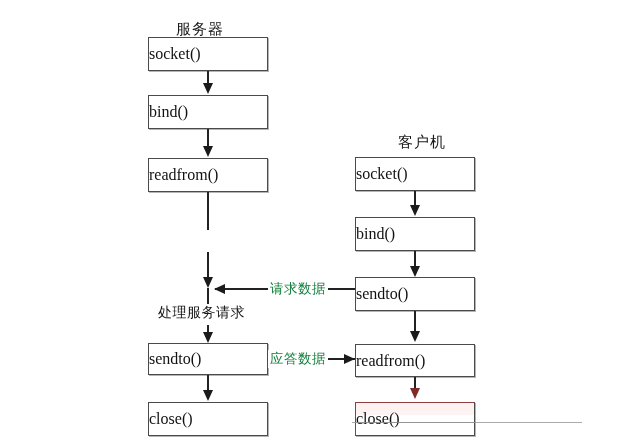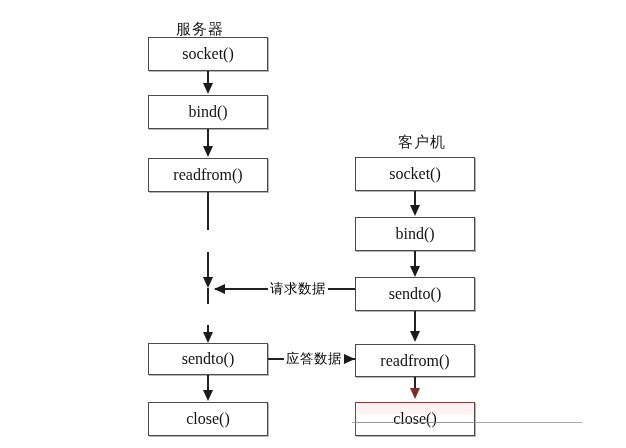--- a/index.html
+++ b/index.html
@@ -23,21 +23,20 @@
     white-space: nowrap;
     letter-spacing: 1px;
   }
   .node {
     position: absolute;
     box-sizing: border-box;
     border: 1.5px solid #4a4a4a;
     background: #ffffff;
     display: flex;
     align-items: center;
-    justify-content: center;
     font-family: "Liberation Serif", "DejaVu Serif", serif;
     font-size: 16px;
     color: #111111;
     box-shadow: 1px 1px 0 rgba(120,120,120,0.55);
   }
   .node.tinted {
     background: linear-gradient(to bottom, #fdf0f0 0%, #fdf4f4 38%, #ffffff 39%, #ffffff 100%);
     border-left-color: #8d3f3f;
     border-top-color: #8d3f3f;
   }
@@ -93,21 +92,21 @@
     font-family: "DejaVu Sans", "Liberation Sans", sans-serif;
     font-size: 14px;
     color: #151515;
     white-space: nowrap;
     letter-spacing: 0.5px;
   }
   .edge-label {
     position: absolute;
     font-family: "DejaVu Sans", "Liberation Sans", sans-serif;
     font-size: 13.5px;
-    color: #000000;
+    color: #15803d;
     white-space: nowrap;
     background: #ffffff;
     padding: 0 2px;
     letter-spacing: 0.5px;
     z-index: 4;
   }
   .watermark {
     position: absolute;
     font-family: "DejaVu Sans", "Liberation Sans", sans-serif;
     font-size: 21px;
@@ -150,20 +149,21 @@
   </div>
 
   <div class="vline" style="left:207px; top:192px; height:38px;"></div>
 
 
   <div class="vline" style="left:207px; top:252px; height:26px;"></div>
   <div class="arrow-down" style="left:202.5px; top:277px;"></div>
 
   <div class="vline" style="left:207px; top:288px; height:16px;"></div>
 
+  <div class="note" style="left:158px; top:304px;">处理服务请求</div>
 
   <div class="vline" style="left:207px; top:325px; height:8px;"></div>
   <div class="arrow-down" style="left:202.5px; top:332px;"></div>
 
   <div class="node" style="left:148px; top:343px; width:120px; height:32px;">
     <span class="node-label">sendto()</span>
   </div>
 
   <div class="vline" style="left:207px; top:375px; height:16px;"></div>
   <div class="arrow-down" style="left:202.5px; top:390px;"></div>
@@ -205,17 +205,17 @@
   <div class="node tinted" style="left:355px; top:402px; width:120px; height:34px;">
     <span class="node-label">close()</span>
   </div>
 
   <div class="hline" style="left:215px; top:288px; width:140px;"></div>
   <div class="arrow-left" style="left:214px; top:283.5px;"></div>
   <div class="edge-label" style="left:268px; top:280px;">请求数据</div>
 
   <div class="hline" style="left:268px; top:358px; width:87px;"></div>
   <div class="arrow-right" style="left:344px; top:353.5px;"></div>
-  <div class="edge-label" style="left:284px; top:350px;text-align:right;">应答数据</div>
+  <div class="edge-label" style="left:268px; top:350px;text-align:right;">应答数据</div>
 
   <div class="wm-rule" style="left:352px; top:422px; width:230px;"></div>
 
 </div>
 
 </body></html>

